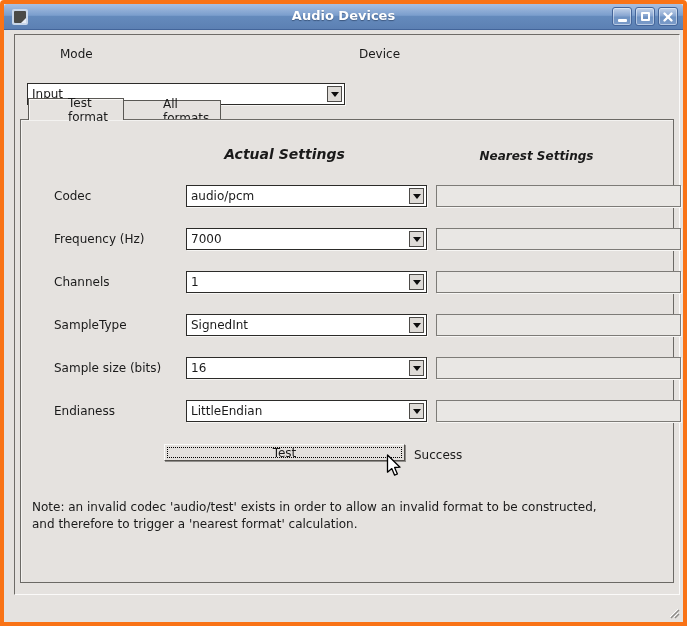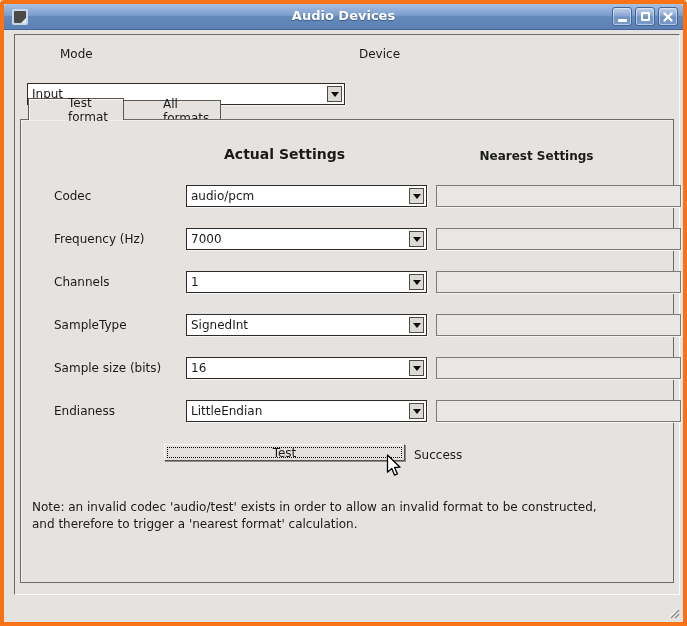--- a/index.html
+++ b/index.html
@@ -69,21 +69,21 @@
   .tab-inactive{
     left:120px;top:96px;width:97px;height:20px;z-index:1;
     border-left:none;
   }
   
   .panel{
     position:absolute;left:16px;top:115px;width:654px;height:464px;
     border:1px solid #6b6965;background:#e5e2df;z-index:2;
     box-shadow:inset 1px 1px 0 #f3f2f0;
   }
-  .hdr{position:absolute;font-weight:bold;text-align:center;z-index:4;}
+  .hdr{position:absolute;font-style:italic;font-weight:bold;text-align:center;z-index:4;}
   .hdr-actual{left:160px;top:142px;width:241px;font-size:14px;}
   .hdr-nearest{left:410px;top:145px;width:245px;font-size:12px;}
   
   .rows{position:absolute;left:0;top:181px;width:551px;z-index:4;padding-left:22px;}
   .row{position:relative;height:43px;}
   .row-label{position:absolute;left:28px;top:4px;white-space:nowrap;}
   .row-combo{left:160px;top:0;width:241px;}
   .row-nearest{
     position:absolute;left:410px;top:0;width:245px;height:22px;
     background:#e9e7e4;border:1px solid #7d7b77;box-shadow:1px 1px 0 #f7f6f4;

